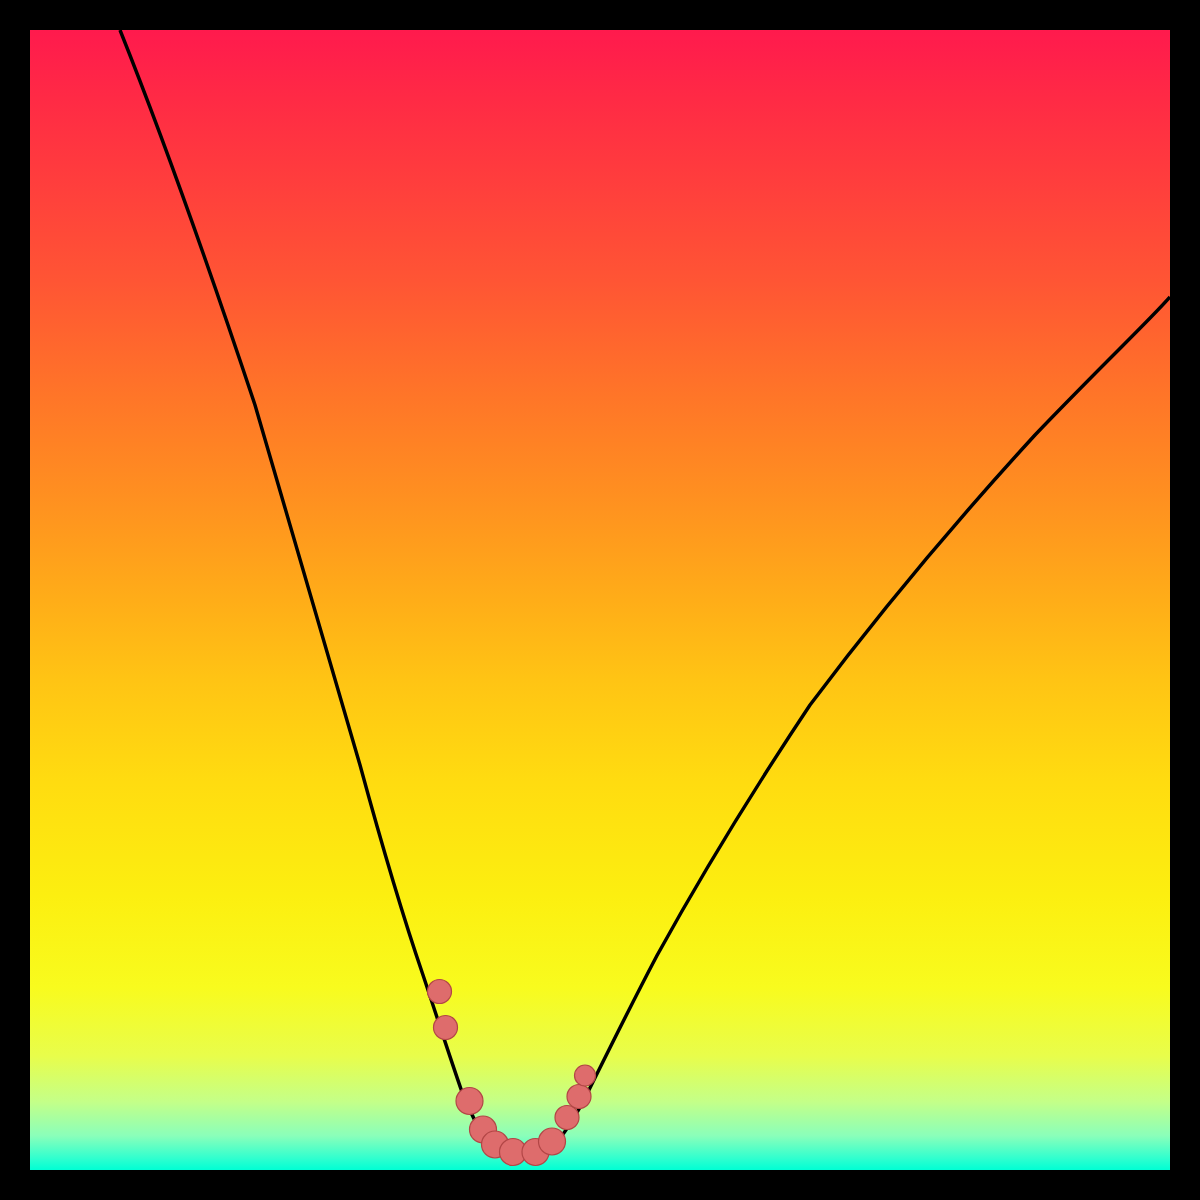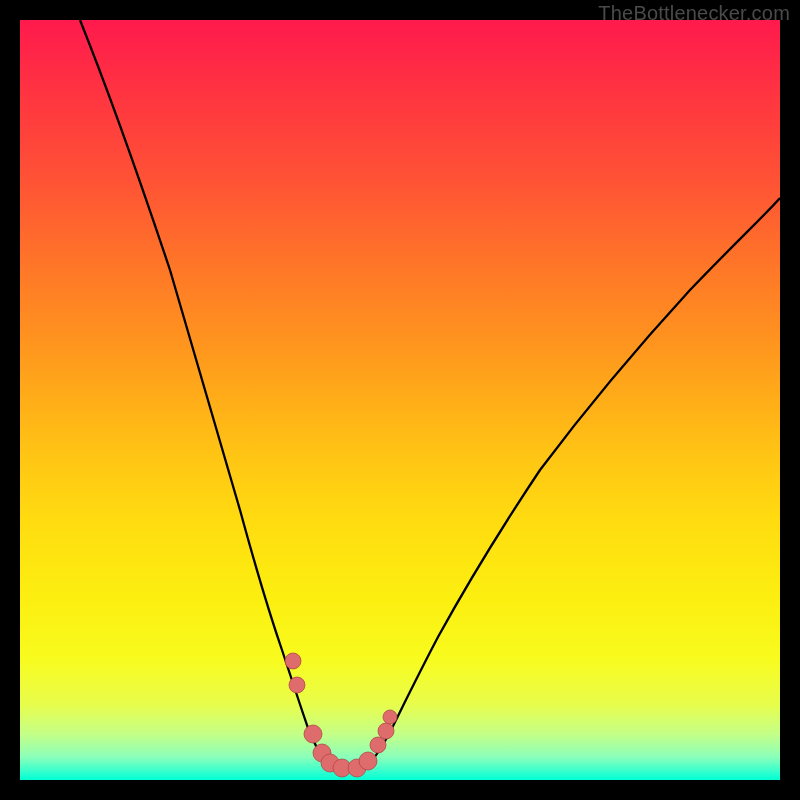--- a/index.html
+++ b/index.html
@@ -59,21 +59,20 @@
     top: 0;
     left: 0;
     width: 760px;
     height: 760px;
   }
 </style>
 </head>
 <body>
 
 <div class="frame">
-  <div class="attribution">TheBottlenecker.com</div>
   <div class="plot">
     <svg class="curves" viewBox="0 0 760 760" preserveAspectRatio="none">
       <path d="M 60 0
                C 90 75, 120 160, 150 250
                C 175 335, 200 420, 220 490
                C 235 545, 250 595, 262 630
                C 272 660, 280 685, 288 708
                C 295 725, 300 735, 310 747" fill="none" stroke="#000" stroke-width="2.3"></path>
       <path d="M 310 747
                Q 320 750, 328 749

